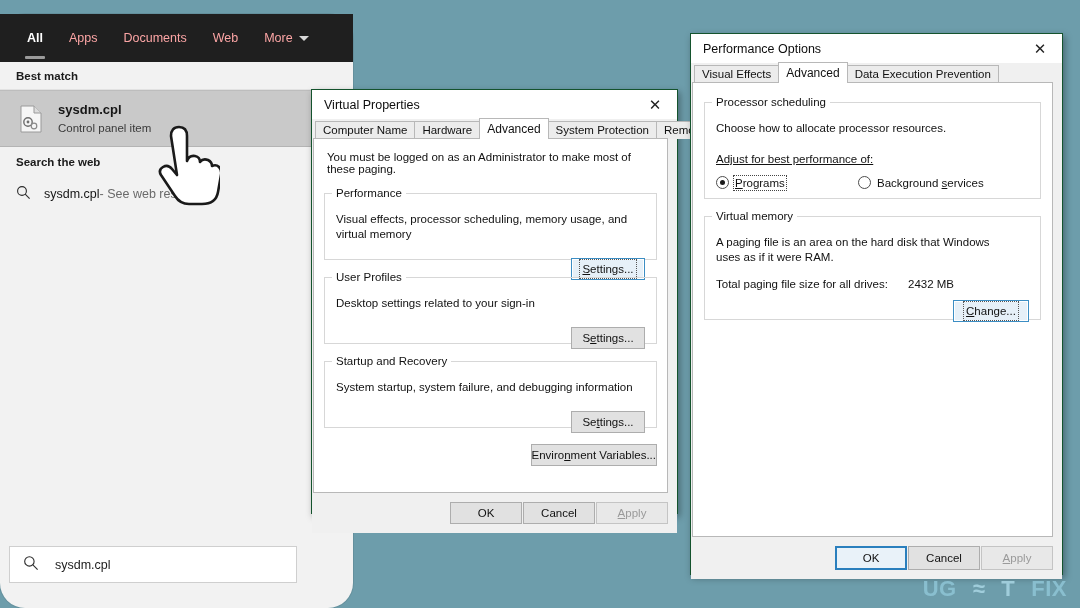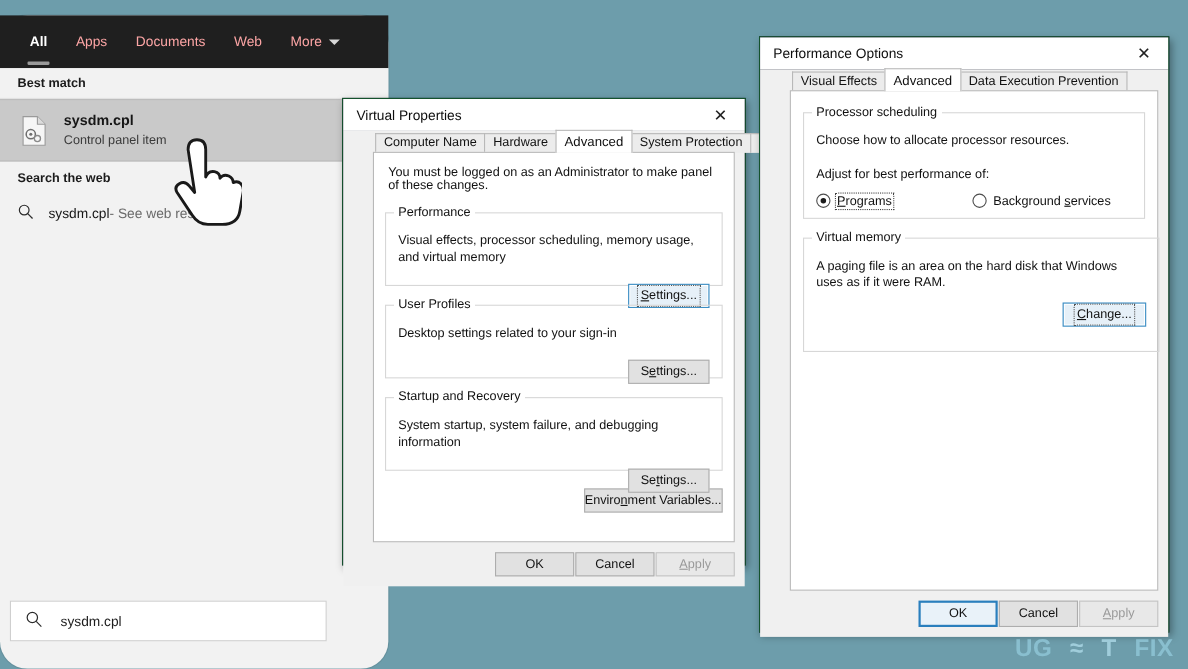--- a/index.html
+++ b/index.html
@@ -82,21 +82,21 @@
     font-size:12px; color:#111;
   }
   .dlg-title {
     height:29px; background:#ffffff; display:flex; align-items:center;
     padding-left:12px; font-size:12.5px; color:#0d0d0d;
   }
   .dlg-close {
     margin-left:auto; width:44px; height:29px; display:flex;
     align-items:center; justify-content:center; font-size:15px; color:#222;
   }
-  .dlg-body { background:#f0f0f0; padding:0 9px 9px 27px; }
+  .dlg-body { background:#f0f0f0; padding:0 9px 9px 1px; }
 
   .tabstrip { display:flex; align-items:flex-end; height:20px; padding-left:2px; }
   .tab {
     background:#ececec; border:1px solid #b8b8b8; border-bottom:none;
     font-size:11.5px; padding:2px 7px 2px 7px; height:18px; line-height:13px;
     margin-right:-1px; color:#111; white-space:nowrap;
   }
   .tab.active {
     background:#ffffff; height:21px; line-height:16px; position:relative;
     z-index:3; font-size:12px; padding-top:2px;
@@ -223,21 +223,21 @@
     <div class="tabstrip">
       <div class="tab">Computer Name</div>
       <div class="tab">Hardware</div>
       <div class="tab active">Advanced</div>
       <div class="tab">System Protection</div>
       <div class="tab">Remote</div>
     </div>
 
     <div class="tabpage" style="height:355px; padding:12px 10px 0 10px;">
 
-      <div style="font-size:11.5px; margin:0 0 12px 3px;">You must be logged on as an Administrator to make panel of these changes.</div>
+      <div style="font-size:11.5px; margin:0 0 12px 3px;">You must be logged on as an Administrator to make most of these paging.</div>
 
       <fieldset class="gbox" style="height:73px;">
         <legend>Performance</legend>
         <p>Visual effects, processor scheduling, memory usage, and virtual memory</p>
         <div style="display:flex; justify-content:flex-end; margin-top:16px;">
           <button class="btn focus" style="min-width:74px;">
             <span class="fr"><span class="u">S</span>ettings...</span>
           </button>
         </div>
       </fieldset>
@@ -291,36 +291,40 @@
       <div class="tab">Visual Effects</div>
       <div class="tab active">Advanced</div>
       <div class="tab">Data Execution Prevention</div>
     </div>
 
     <div class="tabpage" style="height:455px; padding:13px 11px 0 11px;">
 
       <fieldset class="gbox" style="height:103px;">
         <legend>Processor scheduling</legend>
         <p>Choose how to allocate processor resources.</p>
-        <p style="margin-top:16px;">Adjust for best performance of:</p>
+        <p style="margin-top:16px;text-decoration:underline;">Adjust for best performance of:</p>
         <div style="display:flex;">
           <div class="radio-row" style="width:142px;">
             <span class="radio on"></span>
             <span class="radio-label focus-dot"><span class="u">P</span>rograms</span>
           </div>
           <div class="radio-row">
             <span class="radio"></span>
             <span class="radio-label">Background <span class="u">s</span>ervices</span>
           </div>
         </div>
       </fieldset>
 
       <fieldset class="gbox" style="height:110px;">
         <legend>Virtual memory</legend>
         <p style="width:300px;">A paging file is an area on the hard disk that Windows uses as if it were RAM.</p>
+        <div style="display:flex; margin-top:13px; font-size:11.5px;">
+          <span style="width:192px;">Total paging file size for all drives:</span>
+          <span>2432 MB</span>
+        </div>
         <div style="display:flex; justify-content:flex-end; margin-top:10px;">
           <button class="btn focus" style="min-width:76px;">
             <span class="fr"><span class="u">C</span>hange...</span>
           </button>
         </div>
       </fieldset>
     </div>
 
     <div class="btn-row">
       <button class="btn default" style="min-width:72px;">OK</button>

